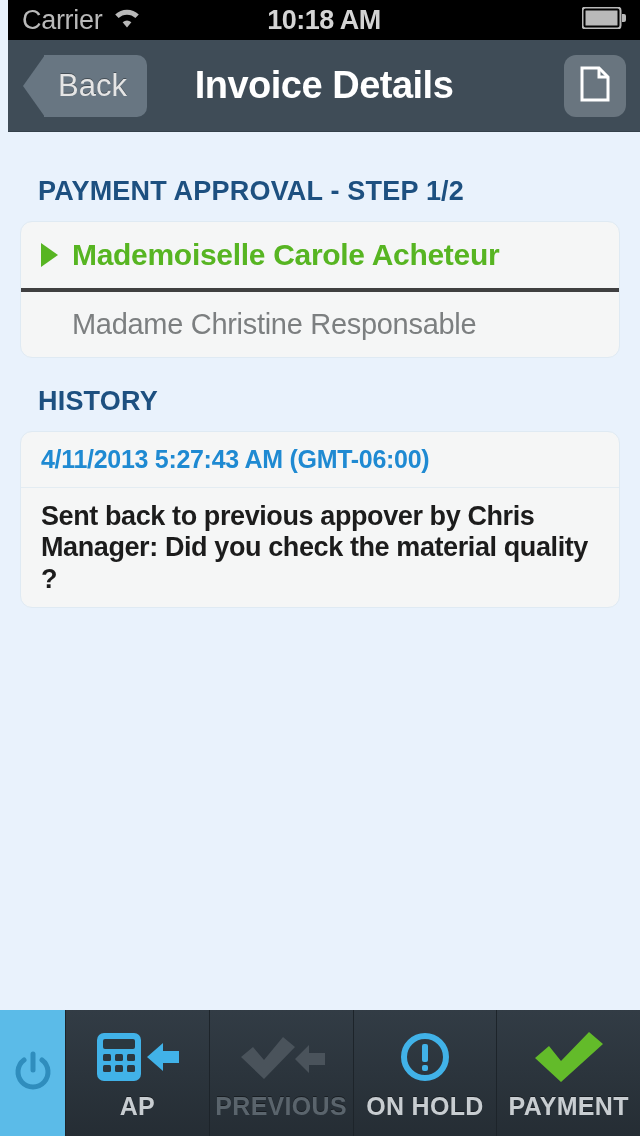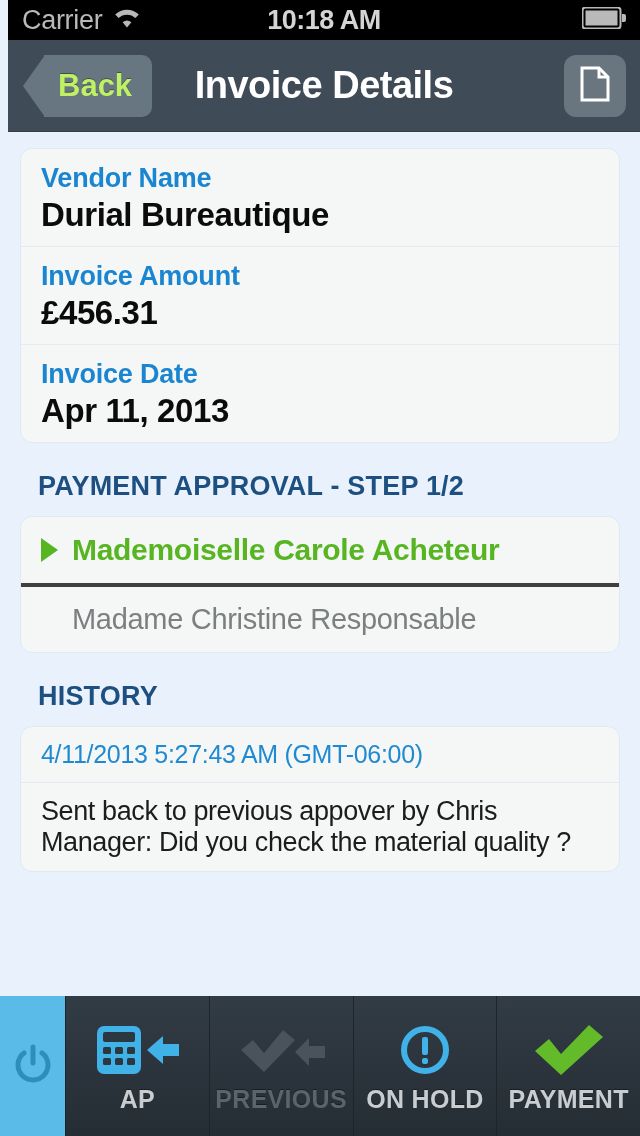--- a/index.html
+++ b/index.html
@@ -46,21 +46,21 @@
     cursor:pointer; z-index:2;
   }
   .back-btn::before {
     content:""; position:absolute; left:-21px; top:0;
     width:0; height:0;
     border-top:31px solid transparent;
     border-bottom:31px solid transparent;
     border-right:22px solid #687682;
   }
   .back-label {
-    font-size:31px; font-weight:700; color:#bef264;
+    font-size:31px; font-weight:400; color:#e5e5e5;
     text-shadow:0 -1px 0 rgba(0,0,0,.35);
   }
   .doc-btn {
     margin-left:auto; width:62px; height:62px;
     background:#69757f; border-radius:12px;
     display:flex; align-items:center; justify-content:center;
     cursor:pointer; z-index:2;
   }
 
   
@@ -104,32 +104,32 @@
     flex:0 0 auto;
   }
   .tri-spacer { width:17px; flex:0 0 auto; }
   .approver-current {
     font-size:30px; font-weight:700; color:#57b522; letter-spacing:-0.3px;
   }
   .approver-next {
     font-size:29px; font-weight:400; color:#7c7f80; letter-spacing:-0.3px;
   }
 
-  .hist-row { padding:13px 20px 12px 20px; border-bottom:1px solid #e3ecf2; }
+  .hist-row { padding:13px 20px 12px 20px; border-bottom:1px solid #e3ecf2;font-weight:bold; }
   .hist-row:last-child { border-bottom:none; }
   .hist-time {
     font-size:25px; color:#1f8ad2; letter-spacing:-0.3px; margin-bottom:1px;
   }
   .hist-text {
     font-size:27px; color:#1c1c1c; letter-spacing:-0.4px; line-height:1.16;
   }
 
   
   .tabbar {
-    position:absolute; left:0; right:0; bottom:0; height:140px;
+    position:absolute; left:0; right:0; bottom:0; height:126px;
     display:flex; background:#701a75;
   }
   .power-tab {
     width:65px; background:#5bbbe8;
     display:flex; align-items:center; justify-content:center;
     cursor:pointer;
   }
   .tab {
     flex:1; display:flex; flex-direction:column;
     align-items:center; justify-content:center;
@@ -182,34 +182,20 @@
         <svg width="30" height="36" viewBox="0 0 30 36">
           <path d="M2 2 h17 l9 9 v23 h-26 z" fill="none" stroke="#ffffff" stroke-width="3" stroke-linejoin="miter"></path>
           <path d="M19 2 v9 h9" fill="none" stroke="#ffffff" stroke-width="3"></path>
         </svg>
       </span>
     </div>
   </div>
 
   <div class="content">
 
-    <div class="card">
-      <div class="field-row">
-        <div class="field-label">Vendor Name</div>
-        <div class="field-value">Durial Bureautique</div>
-      </div>
-      <div class="field-row">
-        <div class="field-label">Invoice Amount</div>
-        <div class="field-value">£456.31</div>
-      </div>
-      <div class="field-row">
-        <div class="field-label">Invoice Date</div>
-        <div class="field-value">Apr 11, 2013</div>
-      </div>
-    </div>
 
     <div class="section-head">PAYMENT APPROVAL - STEP 1/2</div>
     <div class="card">
       <div class="approver-row">
         <span class="tri"></span>
         <span class="approver-current">Mademoiselle Carole Acheteur</span>
       </div>
       <div class="approver-row">
         <span class="tri-spacer"></span>
         <span class="approver-next">Madame Christine Responsable</span>

